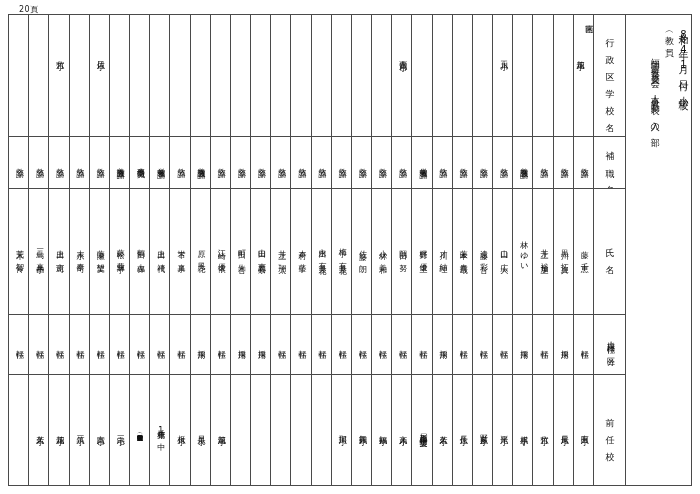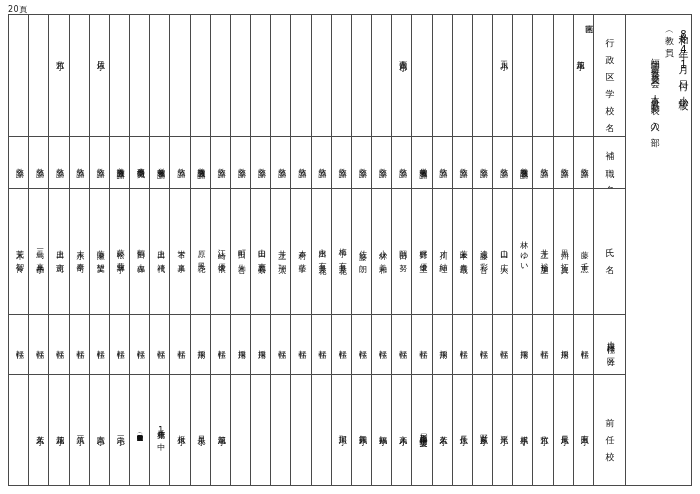--- a/index.html
+++ b/index.html
@@ -10,21 +10,21 @@
     color:#111;
     overflow:hidden;
   }
   .page{
     position:relative;
     width:700px;height:494px;
     box-sizing:border-box;
   }
   .page-no{
     position:absolute;
-    left:8px;top:4px;
+    left:19px;top:4px;
     font-size:8px;
     letter-spacing:0.5px;
     color:#222;
   }
   .sheet{
     position:absolute;
     left:8px;top:14px;
     width:684px;height:472px;
     border:1px solid #4a4a4a;
     box-sizing:border-box;

